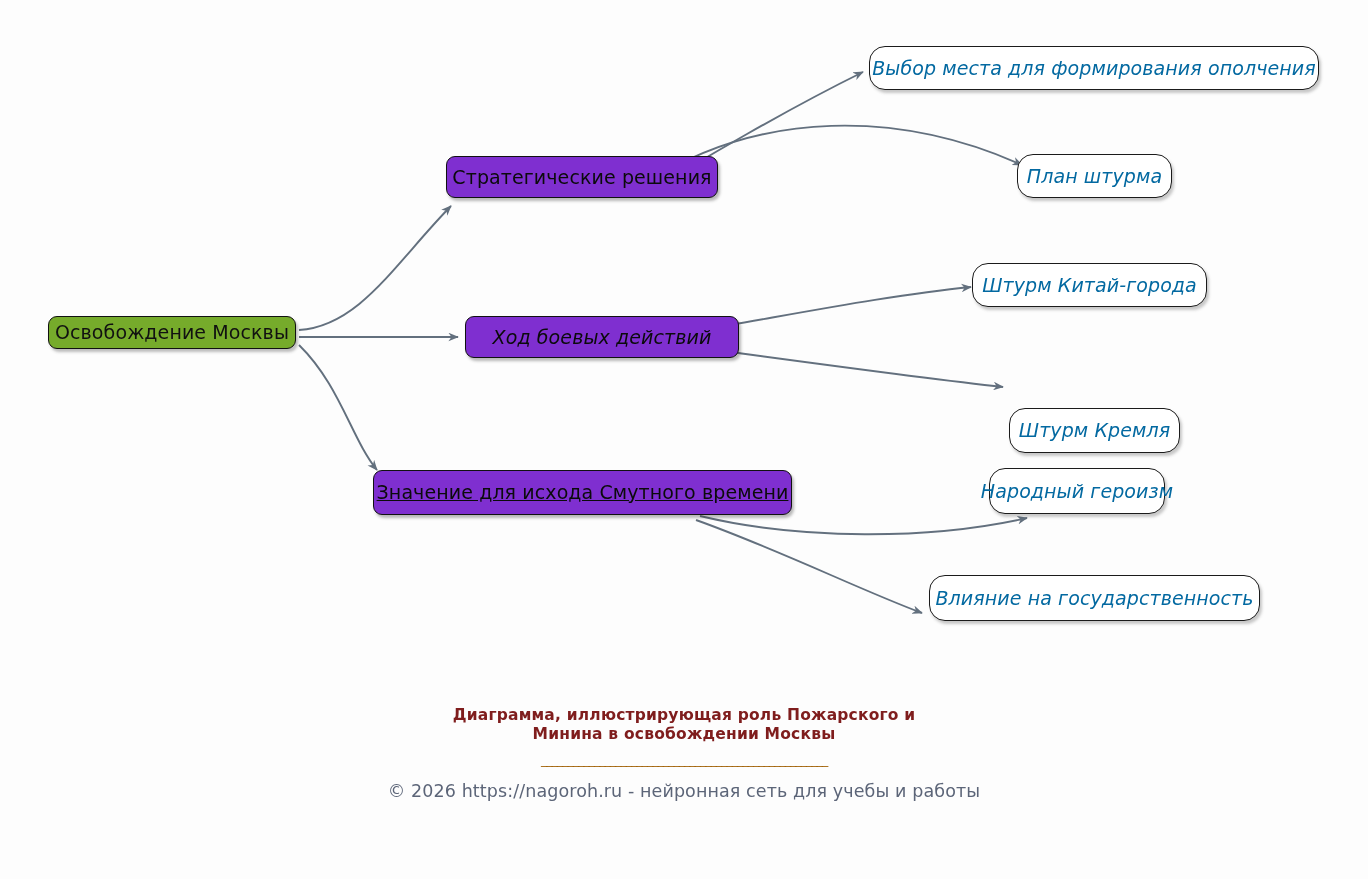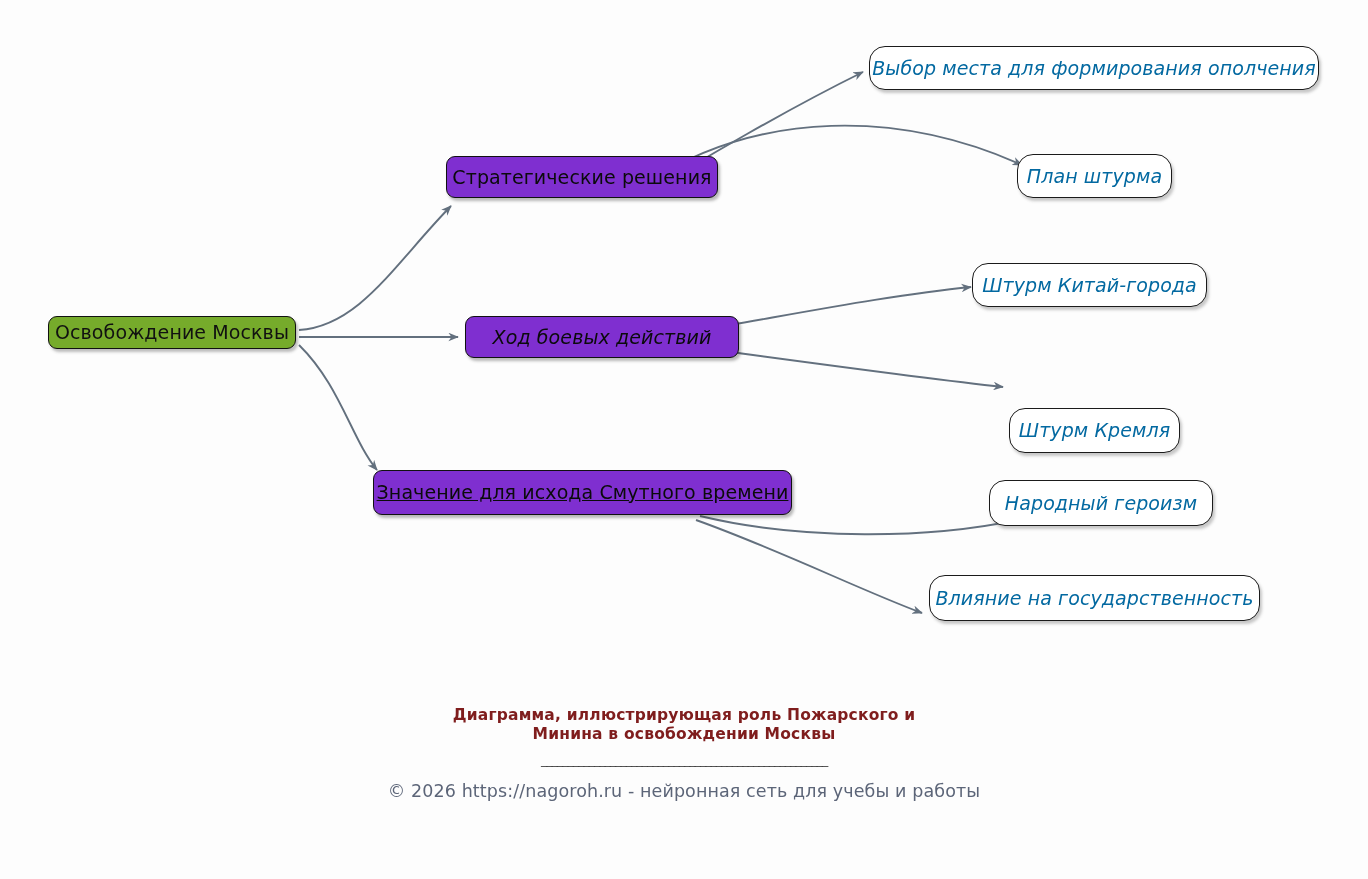--- a/index.html
+++ b/index.html
@@ -91,21 +91,21 @@
   }
 
   #caption .cap-line { display: block; }
 
   #divider {
     position: absolute;
     left: 0;
     top: 752px;
     width: 1368px;
     text-align: center;
-    color: #404040;
+    color: #a16207;
     font-size: 13px;
     font-family: "DejaVu Sans", sans-serif;
     letter-spacing: -1.2px;
     overflow: hidden;
     white-space: nowrap;
   }
 
   #footer {
     position: absolute;
     left: 0;
@@ -160,21 +160,21 @@
       </div>
       <div class="node leaf" style="left: 1017px; top: 154px; width: 155px; height: 44px;">
         <span class="node-label">План штурма</span>
       </div>
       <div class="node leaf" style="left: 972px; top: 263px; width: 235px; height: 44px;">
         <span class="node-label">Штурм Китай-города</span>
       </div>
       <div class="node leaf" style="left: 1009px; top: 365px; width: 171px; height: 45px; margin-top: 43px;">
         <span class="node-label">Штурм Кремля</span>
       </div>
-      <div class="node leaf" style="left: 989px; top: 480px; width: 224px; height: 46px;">
+      <div class="node leaf" style="left: 989px; top: 468px; width: 176px; height: 46px;">
         <span class="node-label">Народный героизм</span>
       </div>
       <div class="node leaf" style="left: 929px; top: 575px; width: 331px; height: 46px;">
         <span class="node-label">Влияние на государственность</span>
       </div>
     </div>
 
   <div id="caption">
     <span class="cap-line">Диаграмма, иллюстрирующая роль Пожарского и</span>
     <span class="cap-line">Минина в освобождении Москвы</span>

